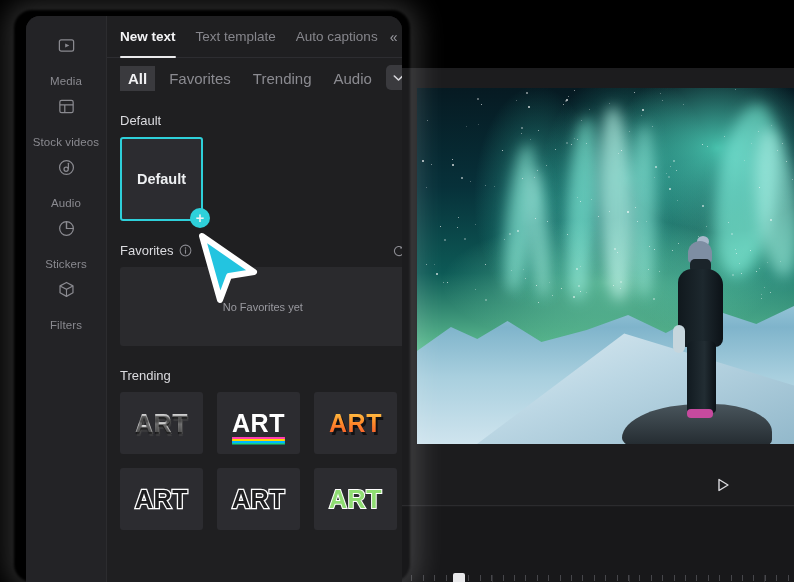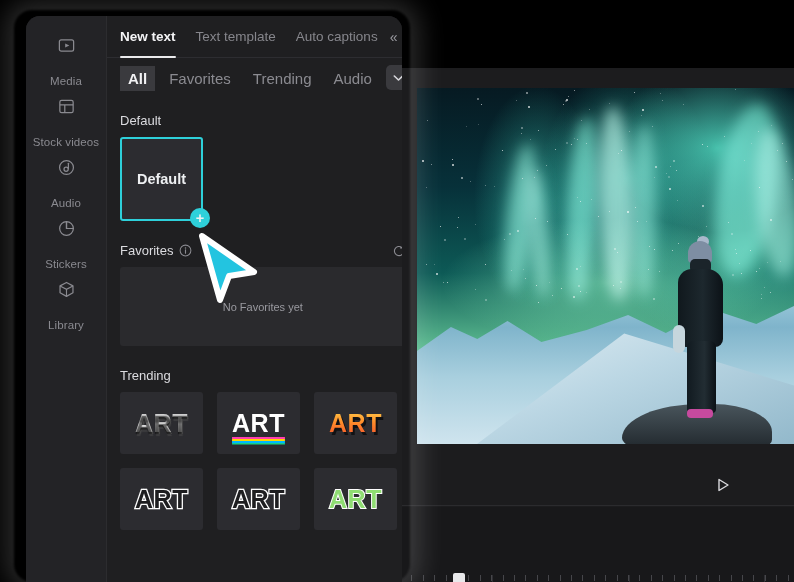--- a/index.html
+++ b/index.html
@@ -513,21 +513,21 @@
 
 
 
       <div class="nav-item">
         <span class="nav-icon">
           <svg width="19" height="19" viewBox="0 0 20 20">
               <path d="M10 2.6 L16.8 6.2 V13.4 L10 17.2 L3.2 13.4 V6.2 Z" fill="none" stroke="currentColor" stroke-width="1.3" stroke-linejoin="round"></path>
               <path d="M3.2 6.2 L10 9.8 L16.8 6.2 M10 9.8 V17.2" stroke="currentColor" stroke-width="1.2" fill="none"></path>
             </svg>
         </span>
-        <span class="nav-label">Library</span>
+        <span class="nav-label">Filters</span>
       </div>
     </div>
 
     <div class="content">
 
       <div class="tabs">
         <div class="tab active">
           <span>New text</span>
         </div>
         <div class="tab">

